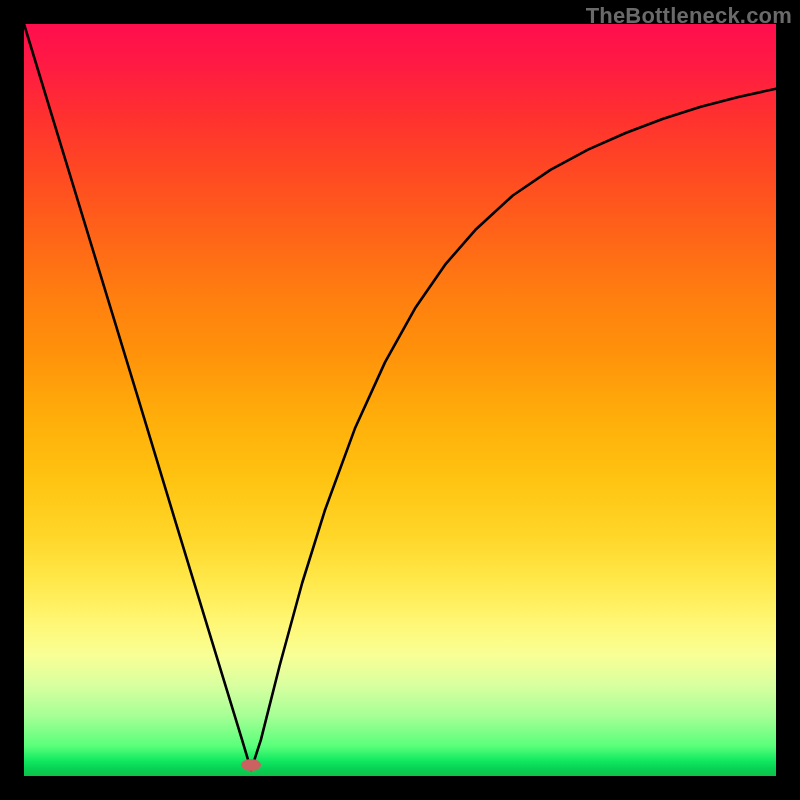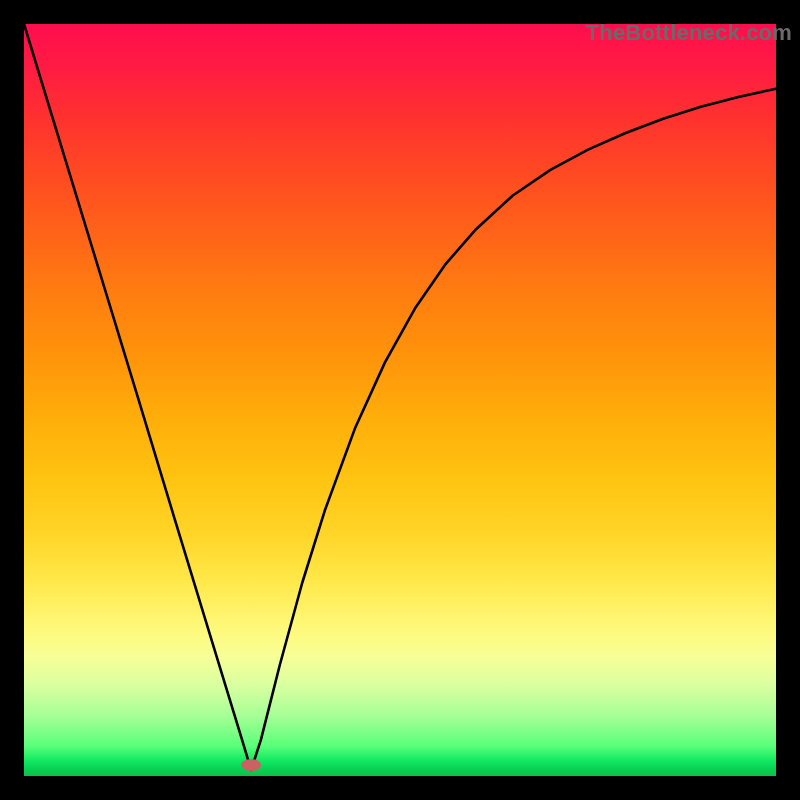--- a/index.html
+++ b/index.html
@@ -39,21 +39,21 @@
       #d8ffa0 88%,
       #a6ff96 92%,
       #5aff7a 96%,
       #10e860 98%,
       #08d254 99%,
       #10c048 100%
     );
   }
   .watermark {
     position: absolute;
-    top: 20px;
+    top: 3px;
     right: 8px;
     font-family: Arial, Helvetica, sans-serif;
     font-size: 22px;
     font-weight: 600;
     color: #6a6a6a;
     letter-spacing: 0.2px;
     user-select: none;
   }
   .marker {
     position: absolute;

